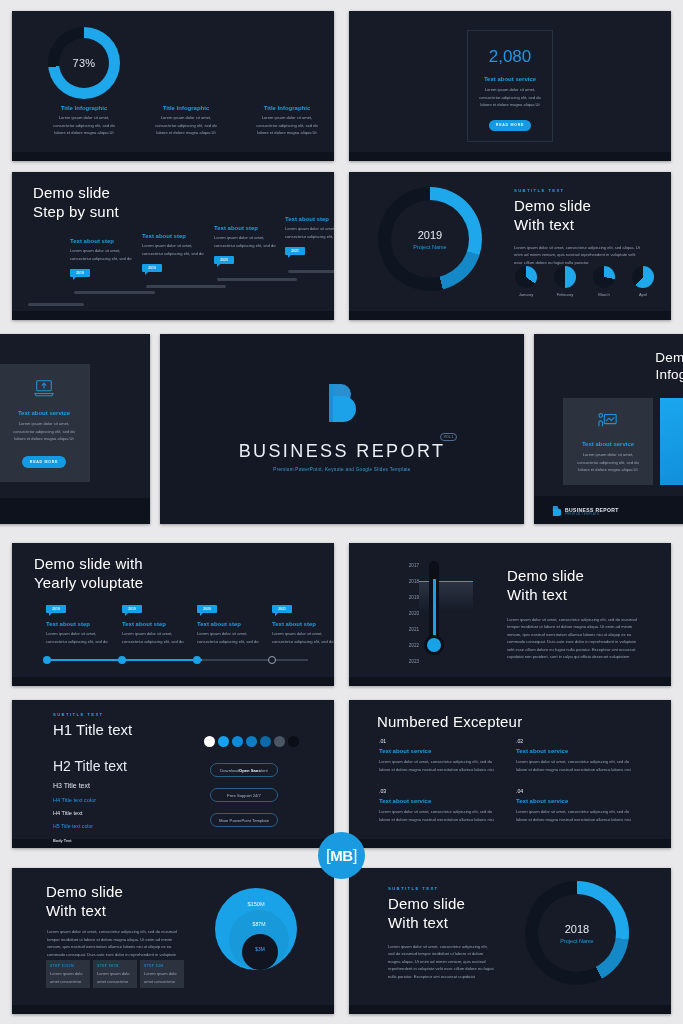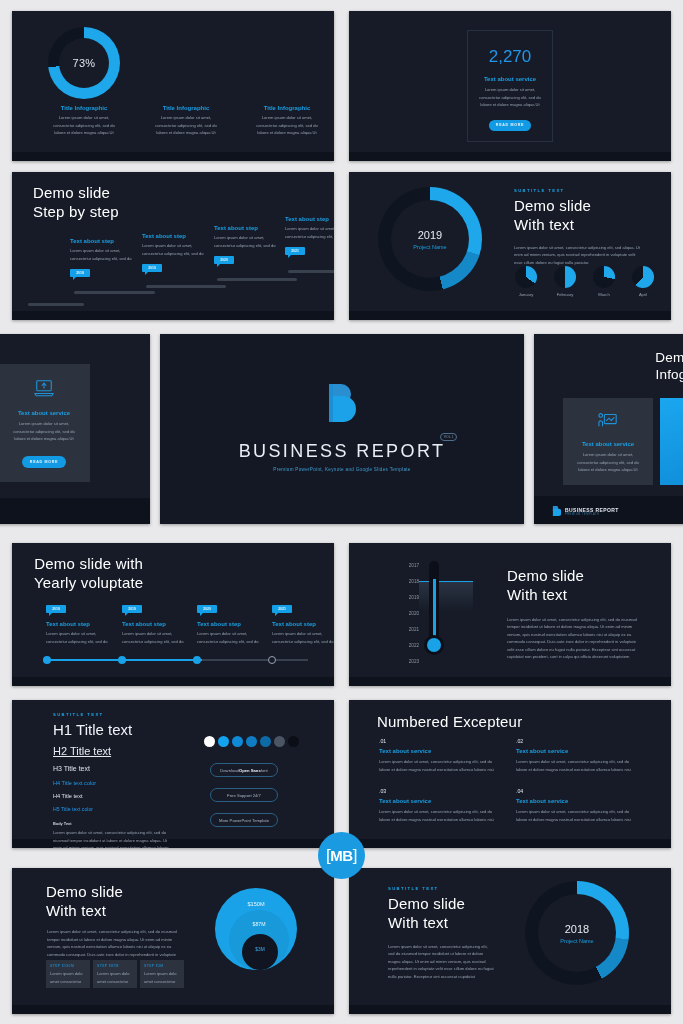--- a/index.html
+++ b/index.html
@@ -109,38 +109,38 @@
       </div>
     </div>
   </div>
 
   <div class="slide" style="left:349px;top:11px;width:322px;height:150px;">
     <div class="band"></div>
 
 
     <div class="card-out" style="position:absolute;left:118px;top:19px;width:86px;height:112px;">
       <div style="text-align:center;padding-top:16px;">
-        <div style="color:#2196e8;font-size:17px;">2,270</div>
+        <div style="color:#2196e8;font-size:17px;">2,080</div>
         <div class="lbl-acc" style="margin-top:9px;">Text about service</div>
         <div class="body-txt" style="margin-top:4px;">
           <div>Lorem ipsum dolor sit amet,</div>
             <div>consectetur adipiscing elit, sed do</div>
             <div>labore et dolore magna aliqua Ut</div>
         </div>
         <div class="btn-pill" style="width:42px;height:11px;margin:11px auto 0;">READ MORE</div>
       </div>
     </div>
 
   </div>
 
   <div class="slide" style="left:12px;top:172px;width:322px;height:148px;">
     <div class="band"></div>
     <div class="ttl" style="position:absolute;left:21px;top:12px;">
       <div>Demo slide</div>
-      <div>Step by step</div>
+      <div>Step by sunt</div>
     </div>
 
     <div style="position:absolute;left:58px;top:66px;width:62px;">
       <div class="lbl-acc">Text about step</div>
       <div class="body-txt" style="margin-top:3px;">
         <div>Lorem ipsum dolor sit amet,</div>
           <div>consectetur adipiscing elit, sed do</div>
       </div>
       <div class="badge" style="width:20px;height:8px;margin-top:7px;">2018</div>
     </div>
@@ -294,21 +294,21 @@
       </svg>
       <div>
         <div style="color:#dfe6ef;font-size:5px;font-weight:700;letter-spacing:.4px;">BUSINESS REPORT</div>
         <div style="color:#3a7ba5;font-size:2.6px;letter-spacing:.5px;">PREMIUM TEMPLATE</div>
       </div>
     </div>
   </div>
 
   <div class="slide" style="left:12px;top:543px;width:322px;height:143px;">
     <div class="band"></div>
-    <div class="ttl" style="position:absolute;left:22px;top:12px;text-align:center;">
+    <div class="ttl" style="position:absolute;left:22px;top:12px;">
       <div>Demo slide with</div>
       <div>Yearly voluptate</div>
     </div>
 
     <div style="position:absolute;left:34px;top:62px;width:66px;">
       <div class="badge" style="width:20px;height:8px;">2018</div>
       <div class="lbl-acc" style="margin-top:8px;">Text about step</div>
       <div class="body-txt" style="margin-top:3px;">
           <div>Lorem ipsum dolor sit amet,</div>
           <div>consectetur adipiscing elit, sed do</div>
@@ -377,21 +377,21 @@
       </div>
       <div class="body-txt" style="margin-top:11px;width:136px;">Lorem ipsum dolor sit amet, consectetur adipiscing elit, sed do eiusmod tempor incididunt ut labore et dolore magna aliqua. Ut enim ad minim veniam, quis nostrud exercitation ullamco laboris nisi ut aliquip ex ea commodo consequat. Duis aute irure dolor in reprehenderit in voluptate velit esse cillum dolore eu fugiat nulla pariatur. Excepteur sint occaecat cupidatat non proident, sunt in culpa qui officia deserunt voluptatem</div>
     </div>
   </div>
 
   <div class="slide" style="left:12px;top:700px;width:322px;height:148px;">
     <div class="band"></div>
     <div style="position:absolute;left:41px;top:12px;">
       <div class="sub">SUBTITLE TEXT</div>
       <div style="color:#f0f3f7;font-size:15px;margin-top:4px;">H1 Title text</div>
-      <div style="color:#e6ebf2;font-size:11px;margin-top:7px;text-decoration:underline;">H2 Title text</div>
+      <div style="color:#e6ebf2;font-size:14px;margin-top:20px;">H2 Title text</div>
       <div style="color:#dbe2eb;font-size:7px;margin-top:8px;">H3 Title text</div>
       <div style="color:#2196e8;font-size:5.6px;margin-top:8px;">H4 Title text color</div>
       <div style="color:#dbe2eb;font-size:5.6px;margin-top:7px;">H4 Title text</div>
       <div style="color:#2196e8;font-size:5.2px;margin-top:7px;">H5 Title text color</div>
       <div style="color:#cdd5df;font-size:3.9px;font-weight:700;margin-top:9px;">Body Text</div>
       <div class="body-txt" style="margin-top:3px;width:120px;">Lorem ipsum dolor sit amet, consectetur adipiscing elit, sed do eiusmod tempor incididunt ut labore et dolore magna aliqua. Ut enim ad minim veniam, quis nostrud exercitation ullamco laboris nisi ut aliquip ex ea commodo consequat</div>
     </div>
 
     <div style="position:absolute;left:192px;top:36px;display:flex;gap:3px;">
       <span style="width:11px;height:11px;border-radius:50%;background:#ffffff;"></span>

